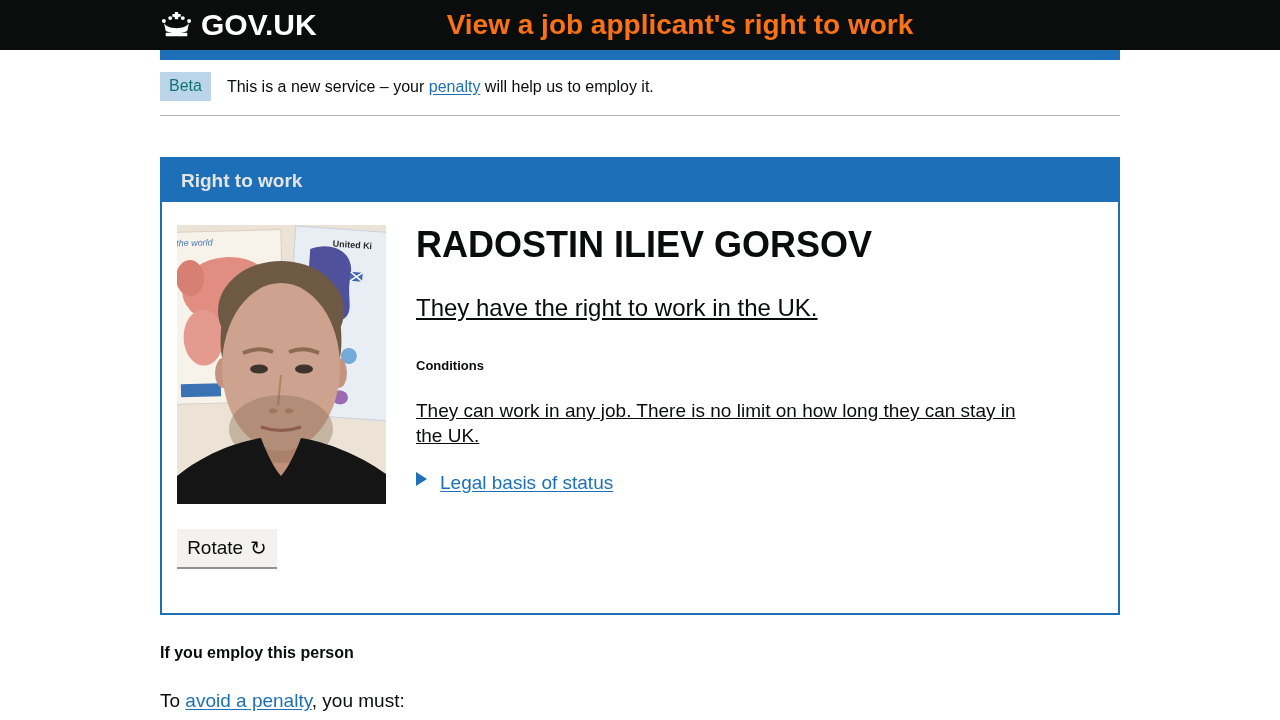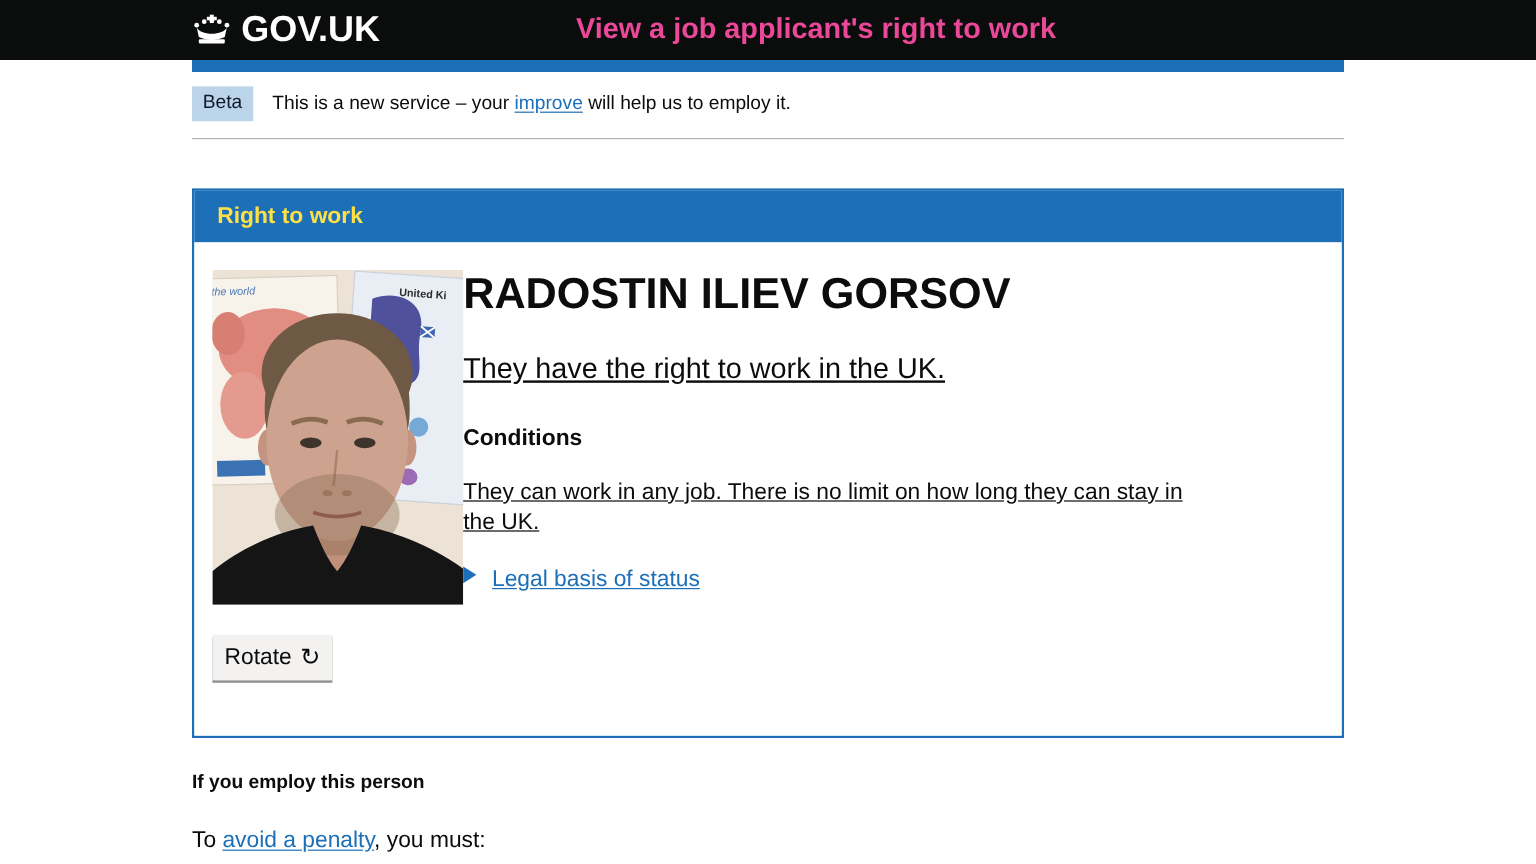--- a/index.html
+++ b/index.html
@@ -20,62 +20,62 @@
   }
   .logo {
     display: flex; align-items: center; gap: 8px;
     color: #ffffff; text-decoration: none;
     font-weight: 700; font-size: 30px; line-height: 1; justify-content: center;
   }
   .crown svg { display: block; }
   .service-name {
     position: absolute; left: 520px; top: 50%;
     transform: translate(-50%, -50%);
-    color: #ec4899; font-weight: 700; font-size: 24px; white-space: nowrap;
+    color: #f97316; font-weight: 700; font-size: 28px; white-space: nowrap;
   }
   .blue-bar { width: 960px; margin: 0 auto; height: 10px; background: #1d70b8; }
 
   
   .container { width: 960px; margin: 0 auto; }
 
   
   .phase-banner {
     display: flex; align-items: center; gap: 16px;
     padding: 12px 0 14px; border-bottom: 1px solid #b1b4b6;
     font-size: 16px; line-height: 1.25;
   }
   .tag {
-    background: #bbd4ea; color: #0f172a;
+    background: #bbd4ea; color: #0f766e;
     padding: 4px 9px 5px; font-size: 16px; font-weight: 400;
   }
 
   
   .rtw-panel { margin-top: 41px; border: 2px solid #1d70b8; }
   .rtw-head {
-    background: #1d70b8; color: #fde047;
+    background: #1d70b8; color: #e5e5e5;
     font-weight: 700; font-size: 19px; line-height: 21px;
     padding: 11px 19px;
   }
   .rtw-body { display: flex; padding: 23px 20px 46px 15px; background: #fff; }
   .photo-col { width: 209px; flex: none; }
   .photo { width: 209px; height: 279px; display: block; }
   .btn-secondary {
     margin-top: 25px; width: 100px; height: 38px;
     background: #f3f2f1; border: none; box-shadow: 0 2px 0 #929191;
     font-family: "Liberation Sans", sans-serif; font-size: 19px; color: #0b0c0c;
     display: flex; align-items: center; justify-content: center; gap: 7px;
     cursor: pointer; padding: 4px;
   }
   .rotate-glyph { font-size: 20px; line-height: 1; }
-  .text-col { flex: 1; }
+  .text-col { margin-left: 30px; flex: 1; }
   .text-col h1 {
     margin: 0; font-size: 36px; font-weight: 700; line-height: 40px;
   }
   .status { font-size: 24px; line-height: 30px; margin: 28px 0 0; text-decoration: underline; }
-  .conditions-heading { font-size: 19px; font-weight: 700; line-height: 24px; margin: 31px 0 0; }
+  .conditions-heading { font-size: 13px; font-weight: 700; line-height: 24px; margin: 31px 0 0; }
   .conditions-text { font-size: 19px; line-height: 25px; margin: 20px 0 0; max-width: 600px; text-decoration: underline; }
   .details-row { margin-top: 24px; display: flex; align-items: flex-start; }
   .details-marker {
     width: 0; height: 0; flex: none;
     border-left: 11px solid #1d70b8;
     border-top: 7px solid transparent;
     border-bottom: 7px solid transparent;
     margin-right: 13px;
   }
   .summary-link { font-size: 19px; }
@@ -107,21 +107,21 @@
     </a>
     <div class="service-name">View a job applicant's right to work</div>
   </div>
 </header>
 <div class="blue-bar"></div>
 
 <div class="container">
 
   <div class="phase-banner">
     <strong class="tag">Beta</strong>
-    <span class="phase-text"><span>This is a new service – your </span><a class="link">improve</a><span> will help us to employ it.</span></span>
+    <span class="phase-text"><span>This is a new service – your </span><a class="link">penalty</a><span> will help us to employ it.</span></span>
   </div>
 
   <section class="rtw-panel">
     <div class="rtw-head">
       <span>Right to work</span>
     </div>
     <div class="rtw-body">
       <div class="photo-col">
         <svg class="photo" viewBox="0 0 209 279" xmlns="http://www.w3.org/2000/svg">
           <rect width="209" height="279" fill="#ece3d6"></rect>

